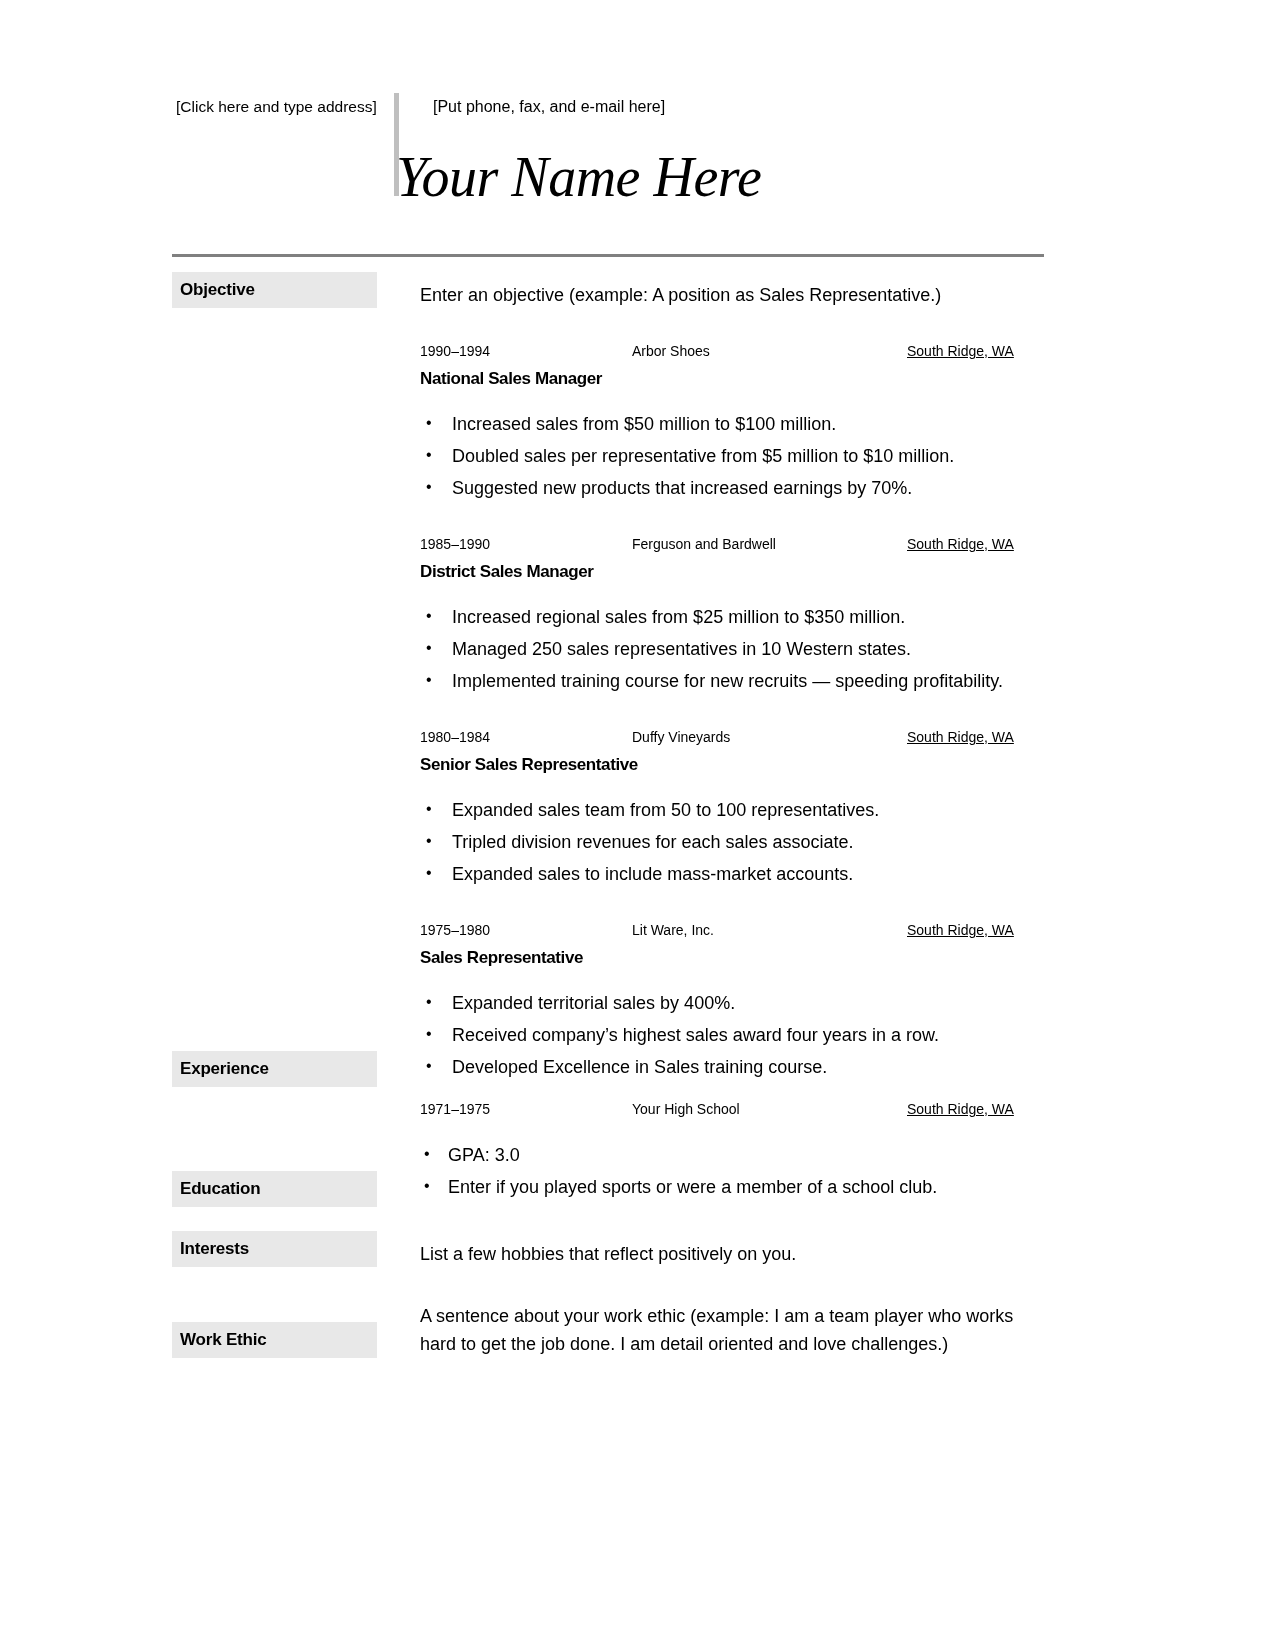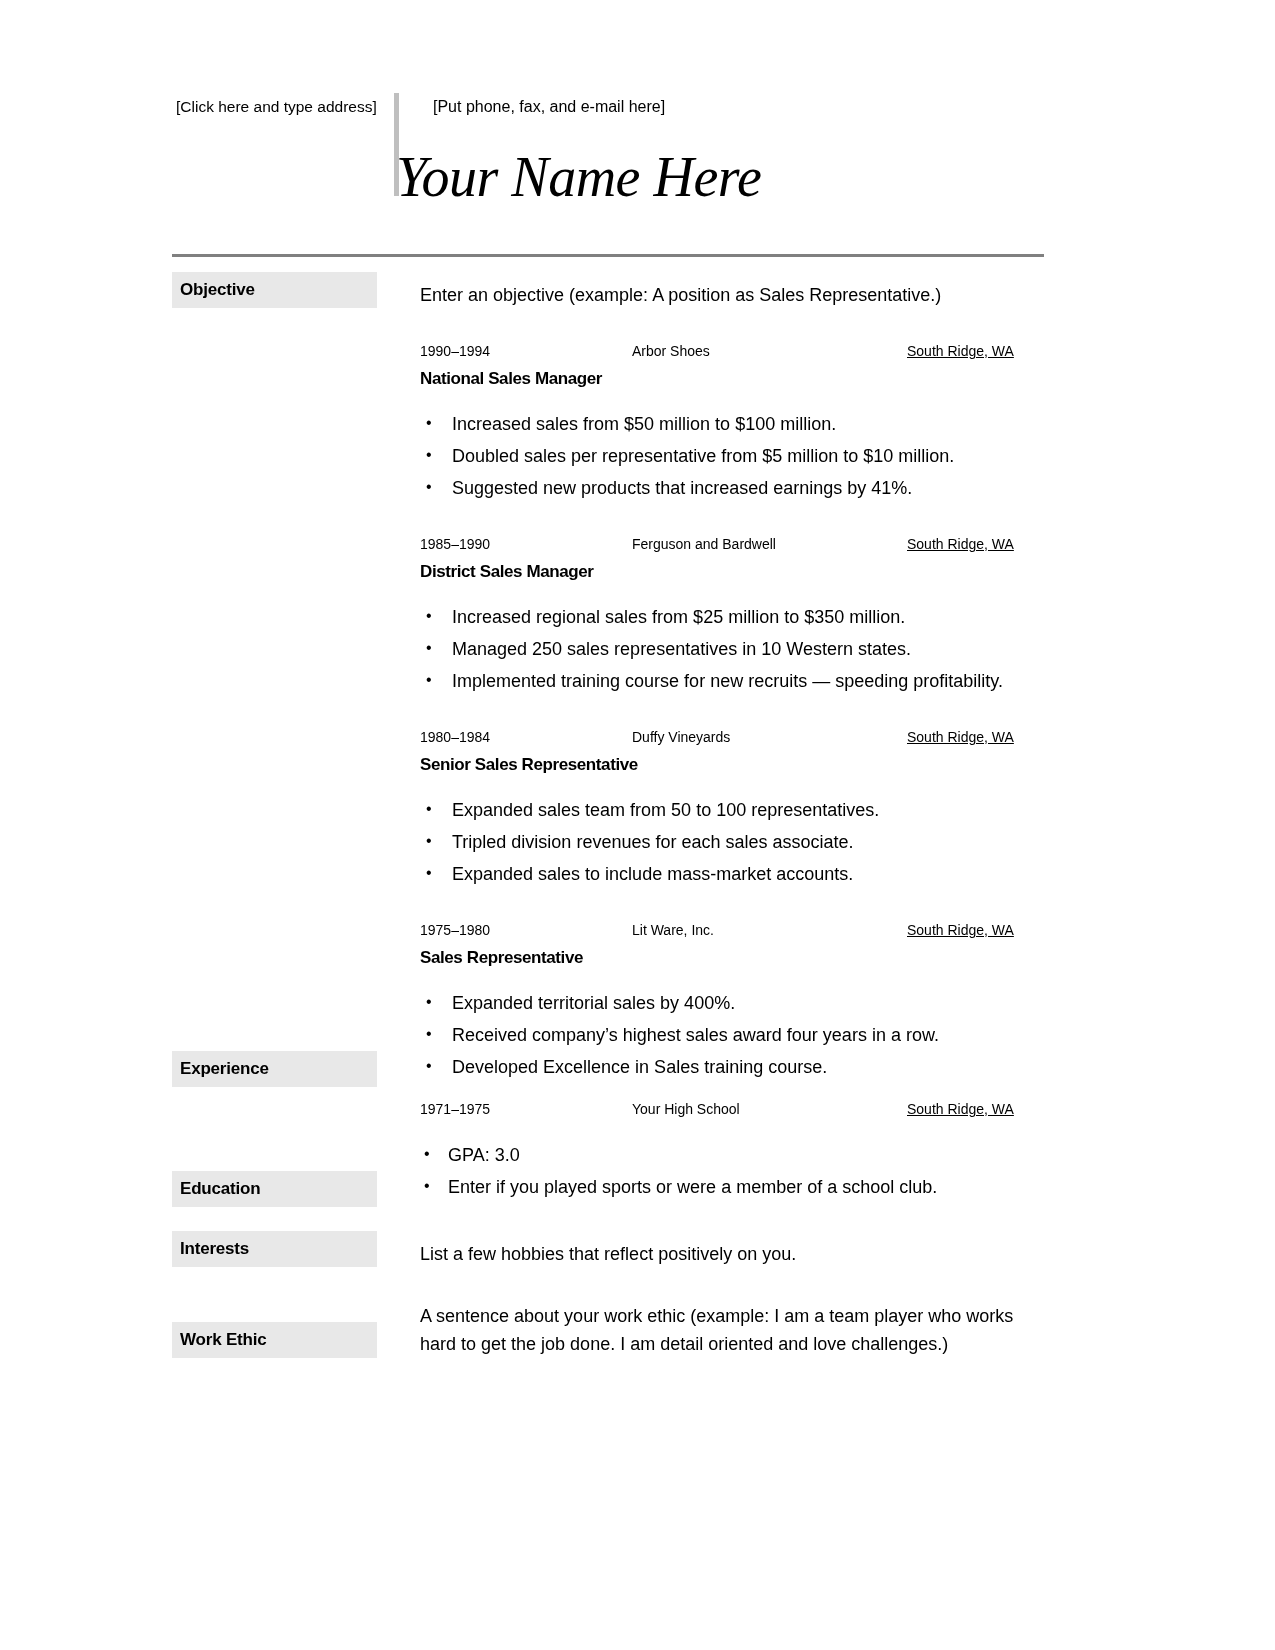--- a/index.html
+++ b/index.html
@@ -244,21 +244,21 @@
         <div class="job">
           <div class="job-head">
             <span class="job-years">1990–1994</span>
             <span class="job-company">Arbor Shoes</span>
             <span class="job-location">South Ridge, WA</span>
           </div>
           <div class="job-title">National Sales Manager</div>
           <ul class="bullets">
             <li>Increased sales from $50 million to $100 million.</li>
             <li>Doubled sales per representative from $5 million to $10 million.</li>
-            <li>Suggested new products that increased earnings by 41%.</li>
+            <li>Suggested new products that increased earnings by 70%.</li>
           </ul>
         </div>
 
         <div class="job-gap"></div>
 
         <div class="job">
           <div class="job-head">
             <span class="job-years">1985–1990</span>
             <span class="job-company">Ferguson and Bardwell</span>
             <span class="job-location">South Ridge, WA</span>

